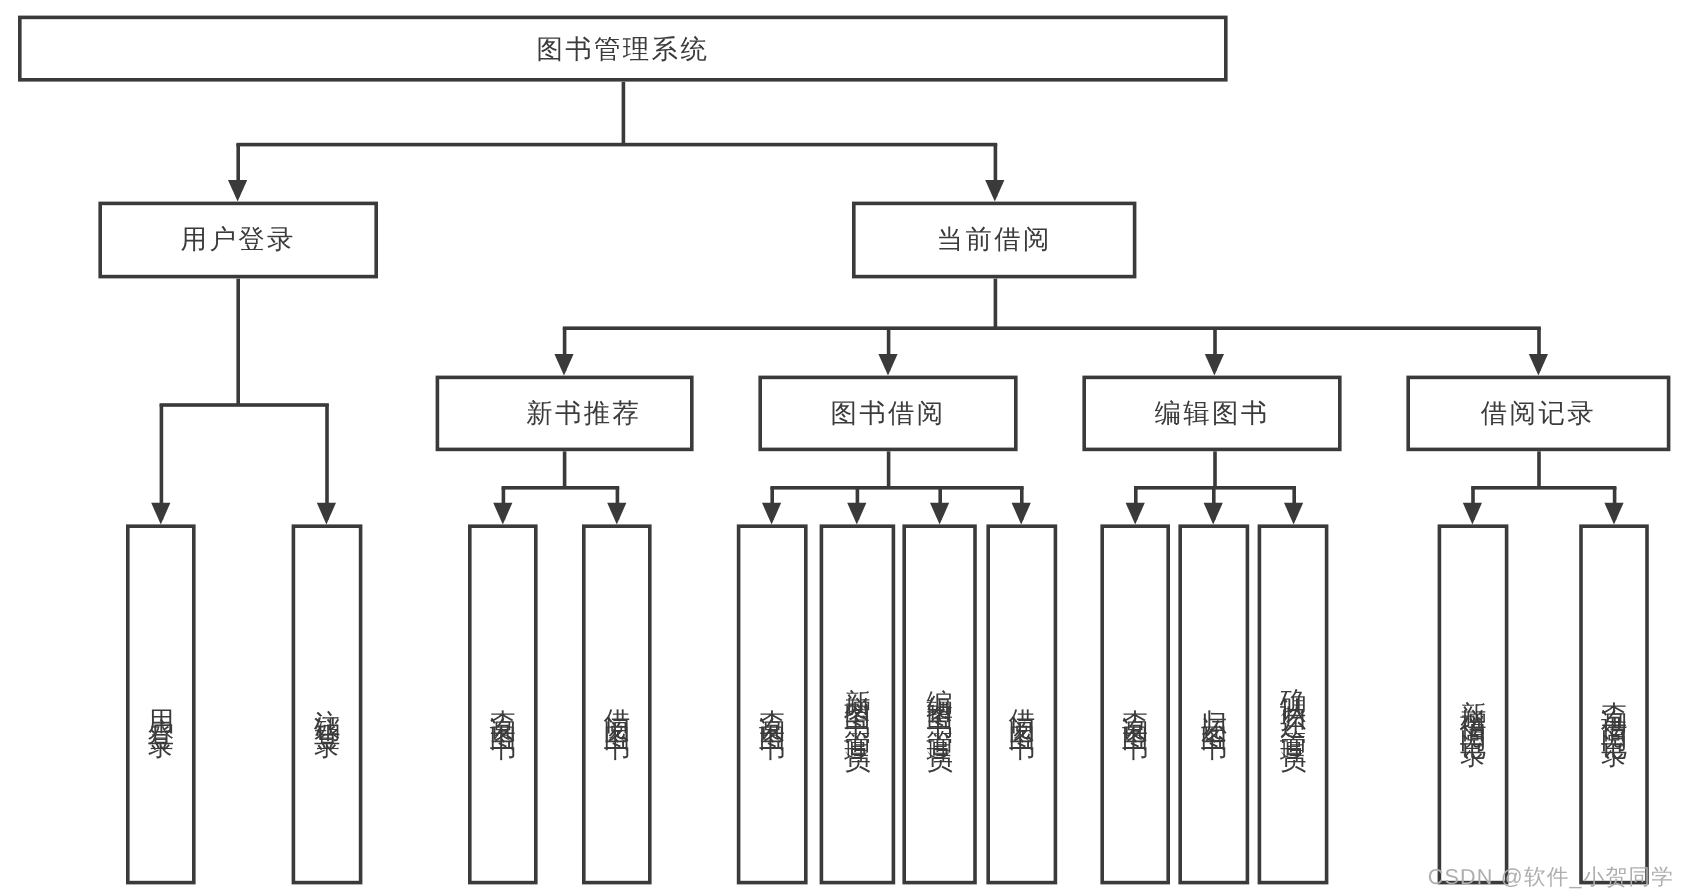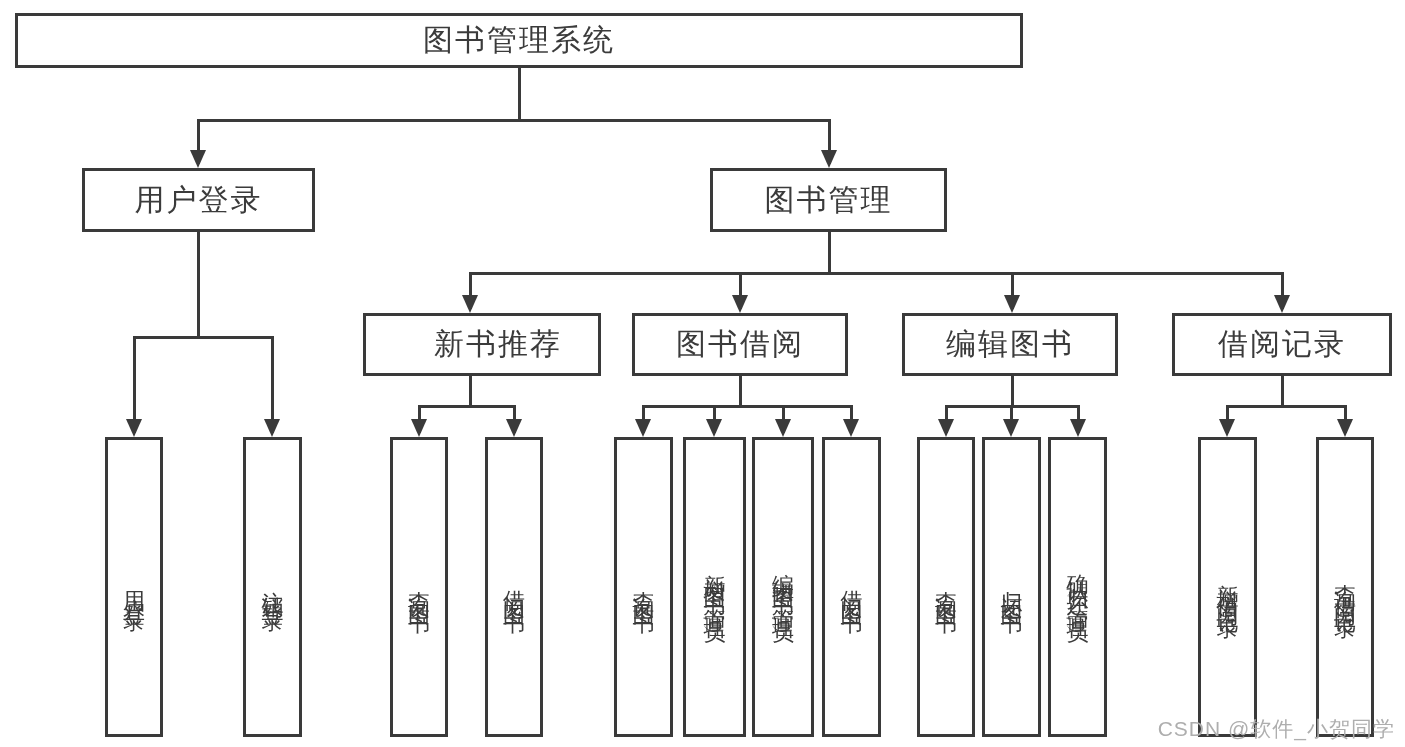--- a/index.html
+++ b/index.html
@@ -20,21 +20,21 @@
     box-sizing: border-box;
     background: var(--box-bg, #ffffff);
     border: 3px solid var(--line, #3a3a3a);
     display: flex;
     align-items: center;
     justify-content: center;
     color: var(--text, #3b3b3b);
     z-index: 2;
   }
   .hnode .label {
-    font-size: 30px;
+    font-size: 22px;
     letter-spacing: 2px;
     white-space: nowrap;
   }
   .vnode .label {
     writing-mode: vertical-rl;
     font-size: 22px;
     line-height: 1.1;
     letter-spacing: 7px;
   }
   .line {
@@ -48,21 +48,21 @@
     height: 0;
     border-left: 8px solid transparent;
     border-right: 8px solid transparent;
     border-top: 18px solid var(--line, #3a3a3a);
     z-index: 1;
   }
   .watermark {
     position: absolute;
     right: 10px;
     bottom: 4px;
-    font-size: 21px;
+    font-size: 18px;
     letter-spacing: 1px;
     color: var(--wm, #b0b0b0);
     z-index: 3;
     white-space: nowrap;
   }
 </style>
 </head>
 <body>
 
 <div class="canvas" id="canvas">
@@ -121,23 +121,23 @@
       <div class="arrowhead" style="left: 1337px; top: 419px;"></div>
     </div>
   <div>
       <div class="node hnode" style="left: 15px; top: 13px; width: 1008px; height: 55px;">
         <div class="label">图书管理系统</div>
       </div>
       <div class="node hnode" style="left: 82px; top: 168px; width: 233px; height: 64px;">
         <div class="label">用户登录</div>
       </div>
       <div class="node hnode" style="left: 710px; top: 168px; width: 237px; height: 64px;">
-        <div class="label">图书管理</div>
+        <div class="label">当前借阅</div>
       </div>
-      <div class="node hnode" style="left: 363px; top: 313px; width: 238px; height: 63px; padding-left: 32px;">
+      <div class="node hnode" style="left: 363px; top: 313px; width: 215px; height: 63px; padding-left: 32px;">
         <div class="label">新书推荐</div>
       </div>
       <div class="node hnode" style="left: 632px; top: 313px; width: 216px; height: 63px; font-family: Liberation Serif, serif;">
         <div class="label">图书借阅</div>
       </div>
       <div class="node hnode" style="left: 902px; top: 313px; width: 216px; height: 63px;">
         <div class="label">编辑图书</div>
       </div>
       <div class="node hnode" style="left: 1172px; top: 313px; width: 220px; height: 63px; align-items: center;">
         <div class="label">借阅记录</div>

